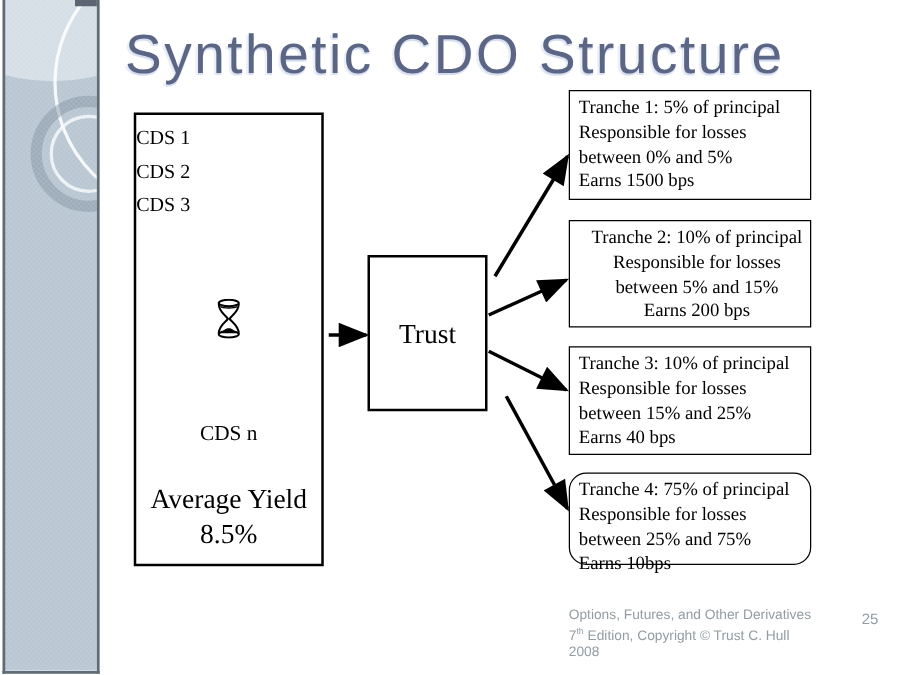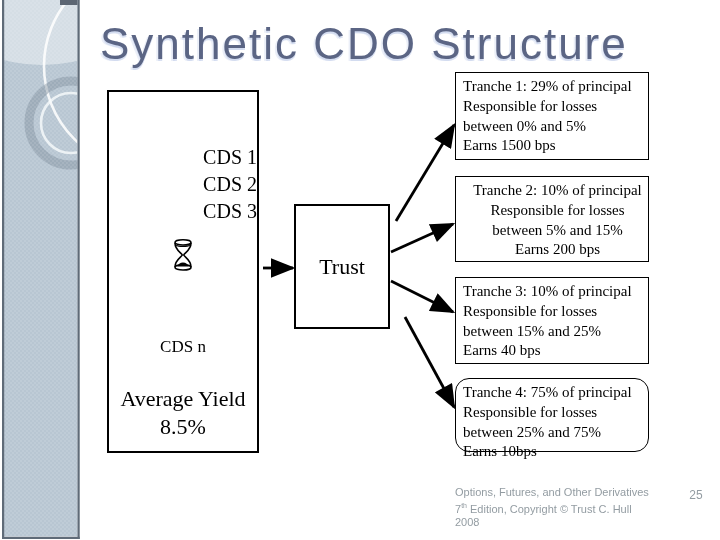--- a/index.html
+++ b/index.html
@@ -15,22 +15,22 @@
     font-family:"Liberation Sans", sans-serif;
     font-size:44px;letter-spacing:2px;line-height:40px;
     color:#5b6584;
     text-shadow:0 2px 0 rgba(198,209,235,0.65), -2px 2px 0 rgba(198,209,235,0.35);
     white-space:nowrap;
   }
   
   .box{position:absolute;background:#fff;border:2px solid #000;box-sizing:border-box;}
   
   #cds-box{left:107px;top:90px;width:152px;height:363px;}
-  .cds-list{position:absolute;left:0;top:5px;width:100%;text-align:right;
-    font-size:20px;line-height:27px;margin-top:47px;}
+  .cds-list{position:absolute;left:0;top:5px;width:100%;text-align:left;
+    font-size:16px;line-height:27px;}
   #hourglass-wrap{position:absolute;left:0;top:147px;width:100%;text-align:center;}
   #cds-n{position:absolute;left:0;top:241px;width:100%;text-align:center;
     font-size:17px;line-height:27px;}
   #yield-block{position:absolute;left:0;top:293px;width:100%;text-align:center;
     font-size:22px;line-height:28px;}
   
   #trust-box{left:294px;top:204px;width:96px;height:125px;
     display:flex;align-items:center;justify-content:center;
     font-size:22px;}
   
@@ -110,21 +110,21 @@
       <div>Average Yield</div>
       <div>8.5%</div>
     </div>
   </div>
 
   <div class="box" id="trust-box">
     <span>Trust</span>
   </div>
 
   <div class="box tranche" id="tranche-1">
-    <div>Tranche 1: 29% of principal</div>
+    <div>Tranche 1: 5% of principal</div>
     <div>Responsible for losses</div>
     <div>between 0% and 5%</div>
     <div>Earns 1500 bps</div>
   </div>
   <div class="box tranche center" id="tranche-2">
     <div>Tranche 2: 10% of principal</div>
     <div>Responsible for losses</div>
     <div>between 5% and 15%</div>
     <div>Earns 200 bps</div>
   </div>

